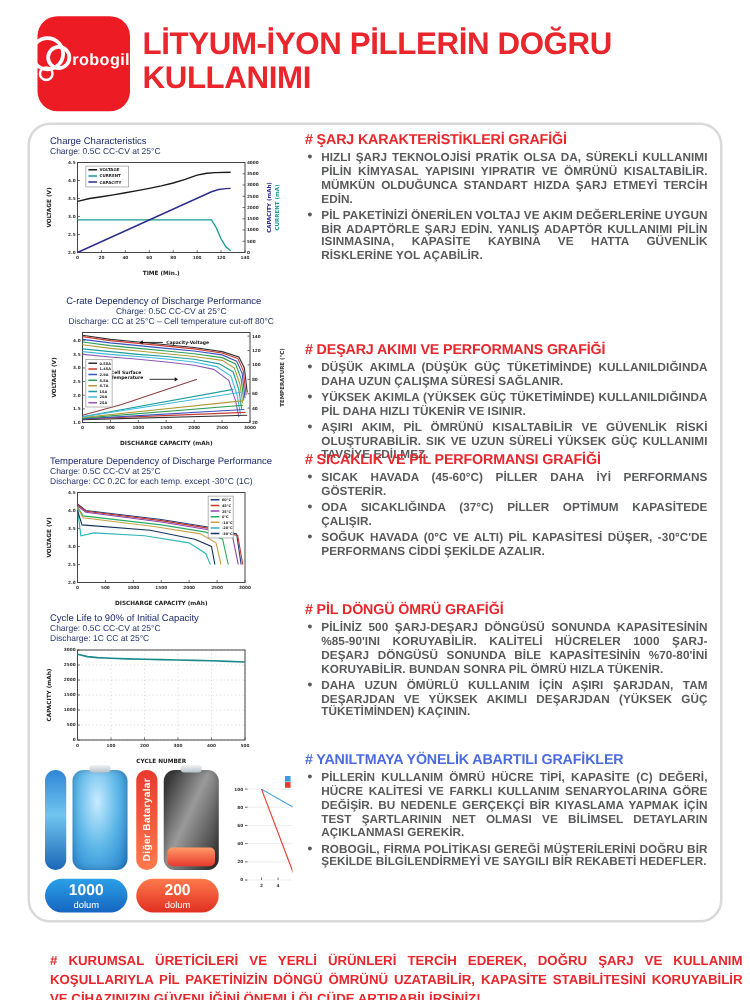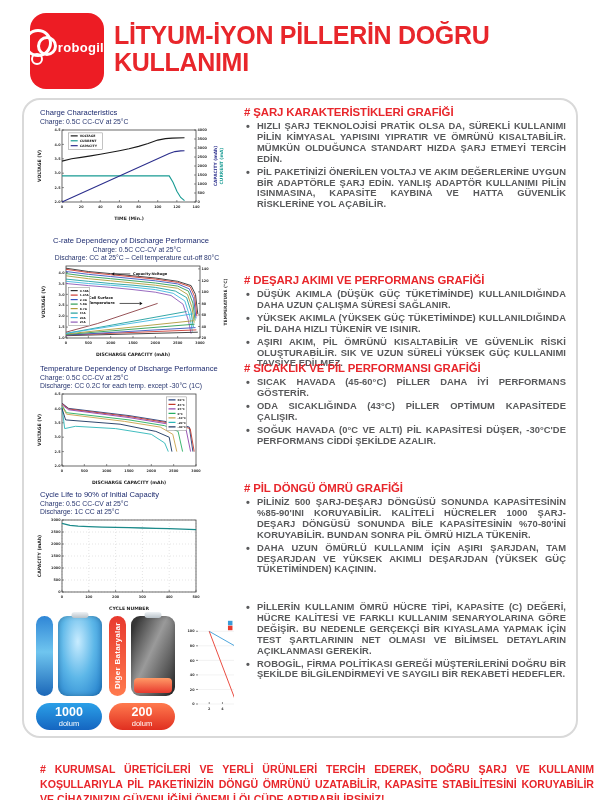--- a/index.html
+++ b/index.html
@@ -427,34 +427,35 @@
         <li>DÜŞÜK AKIMLA (DÜŞÜK GÜÇ TÜKETİMİNDE) KULLANILDIĞINDA DAHA UZUN ÇALIŞMA SÜRESİ SAĞLANIR.</li>
         <li>YÜKSEK AKIMLA (YÜKSEK GÜÇ TÜKETİMİNDE) KULLANILDIĞINDA PİL DAHA HIZLI TÜKENİR VE ISINIR.</li>
         <li>AŞIRI AKIM, PİL ÖMRÜNÜ KISALTABİLİR VE GÜVENLİK RİSKİ OLUŞTURABİLİR. SIK VE UZUN SÜRELİ YÜKSEK GÜÇ KULLANIMI TAVSİYE EDİLMEZ.</li>
       </ul>
     </div>
 
     <div class="section" style="top:256px;">
       <p class="sec-heading">#  SICAKLIK VE PİL PERFORMANSI GRAFİĞİ</p>
       <ul class="sec-list">
         <li>SICAK HAVADA (45-60°C) PİLLER DAHA İYİ PERFORMANS GÖSTERİR.</li>
-        <li>ODA SICAKLIĞINDA (43°C) PİLLER OPTİMUM KAPASİTEDE ÇALIŞIR.</li>
+        <li>ODA SICAKLIĞINDA (37°C) PİLLER OPTİMUM KAPASİTEDE ÇALIŞIR.</li>
         <li>SOĞUK HAVADA (0°C VE ALTI) PİL KAPASİTESİ DÜŞER, -30°C'DE PERFORMANS CİDDİ ŞEKİLDE AZALIR.</li>
       </ul>
     </div>
 
     <div class="section" style="top:376px;">
       <p class="sec-heading">#  PİL DÖNGÜ ÖMRÜ GRAFİĞİ</p>
       <ul class="sec-list">
         <li>PİLİNİZ 500 ŞARJ-DEŞARJ DÖNGÜSÜ SONUNDA KAPASİTESİNİN %85-90'INI KORUYABİLİR. KALİTELİ HÜCRELER 1000 ŞARJ-DEŞARJ DÖNGÜSÜ SONUNDA BİLE KAPASİTESİNİN %70-80'İNİ KORUYABİLİR. BUNDAN SONRA PİL ÖMRÜ HIZLA TÜKENİR.</li>
         <li>DAHA UZUN ÖMÜRLÜ KULLANIM İÇİN AŞIRI ŞARJDAN, TAM DEŞARJDAN VE YÜKSEK AKIMLI DEŞARJDAN (YÜKSEK GÜÇ TÜKETİMİNDEN) KAÇININ.</li>
       </ul>
     </div>
 
     <div class="section" style="top:496px;">
+      <p class="sec-heading blue">#  YANILTMAYA YÖNELİK ABARTILI GRAFİKLER</p>
       <ul class="sec-list">
         <li>PİLLERİN KULLANIM ÖMRÜ HÜCRE TİPİ, KAPASİTE (C) DEĞERİ, HÜCRE KALİTESİ VE FARKLI KULLANIM SENARYOLARINA GÖRE DEĞİŞİR. BU NEDENLE GERÇEKÇİ BİR KIYASLAMA YAPMAK İÇİN TEST ŞARTLARININ NET OLMASI VE BİLİMSEL DETAYLARIN AÇIKLANMASI GEREKİR.</li>
         <li>ROBOGİL, FİRMA POLİTİKASI GEREĞİ MÜŞTERİLERİNİ DOĞRU BİR ŞEKİLDE BİLGİLENDİRMEYİ VE SAYGILI BİR REKABETİ HEDEFLER.</li>
       </ul>
     </div>
   </div>
 
   <p class="footer">#  KURUMSAL ÜRETİCİLERİ VE YERLİ ÜRÜNLERİ TERCİH EDEREK, DOĞRU ŞARJ VE KULLANIM KOŞULLARIYLA PİL PAKETİNİZİN DÖNGÜ ÖMRÜNÜ UZATABİLİR, KAPASİTE STABİLİTESİNİ KORUYABİLİR VE CİHAZINIZIN GÜVENLİĞİNİ ÖNEMLİ ÖLÇÜDE ARTIRABİLİRSİNİZ!</p>
 </div>
 

